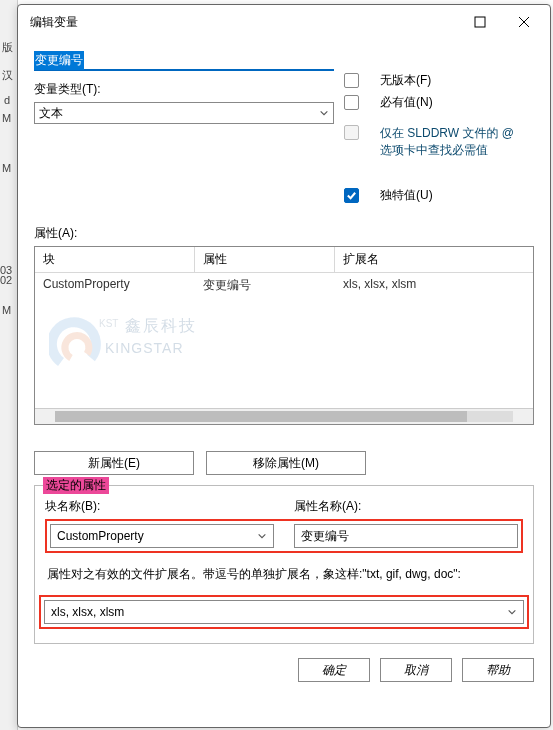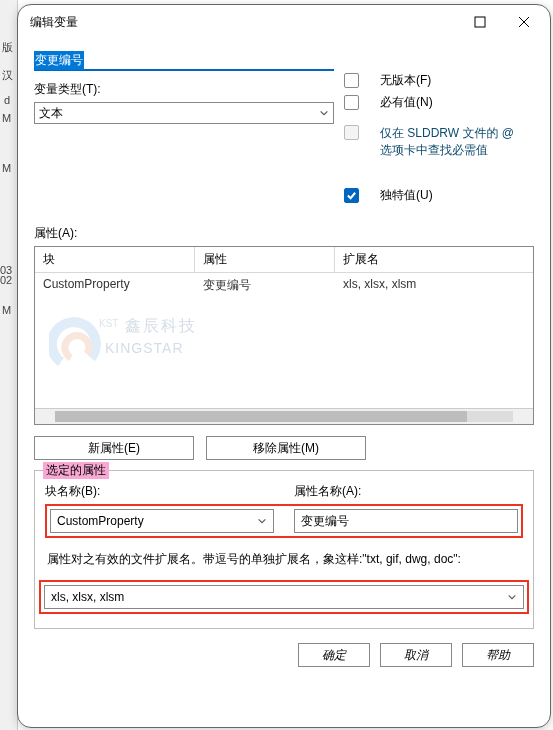--- a/index.html
+++ b/index.html
@@ -1,19 +1,19 @@
 <!DOCTYPE html>
 <html><head>
 <meta charset="utf-8">
 <style>
 * { box-sizing: border-box; margin: 0; padding: 0; font-family: "Microsoft YaHei", Tahoma, sans-serif; font-size: 12px; }
 body { background: #fff; width: 553px; height: 730px; position: relative; overflow: hidden; }
 .app-bg { position: absolute; left: 0; top: 0; width: 18px; height: 730px; background: #f0f0f0; border-right: 1px solid #ccc; }
 .app-bg .frag { position: absolute; color: #444; font-size: 11px; }
-.window { position: absolute; left: 17px; top: 4px; width: 534px; height: 724px; background: #fff; border: 1px solid #666; border-radius: 14px; box-shadow: 0 2px 10px rgba(0,0,0,0.2); }
+.window { position: absolute; left: 17px; top: 4px; width: 534px; height: 724px; background: #fff; border: 1px solid #666; border-radius: 4px; box-shadow: 0 2px 10px rgba(0,0,0,0.2); }
 .titlebar { height: 34px; display: flex; align-items: center; padding: 0 4px 0 12px; }
 .titlebar .title { flex: 1; font-size: 12px; color: #000; }
 .titlebar .btns { display: flex; }
 .titlebtn { width: 44px; height: 30px; display: flex; align-items: center; justify-content: center; }
 .titlebtn svg { width: 12px; height: 12px; stroke: #000; stroke-width: 1; fill: none; }
 .content { padding: 10px 16px 0 16px; }
 .row { display: flex; gap: 10px; }
 .col-left { flex: 1; }
 .col-right { width: 190px; padding-top: 18px; }
 .label { color: #000; margin: 4px 0; }
@@ -37,24 +37,24 @@
 .td { padding: 4px 8px; color: #333; }
 .td:nth-child(1){ width: 160px; }
 .td:nth-child(2){ width: 140px; }
 .td:nth-child(3){ flex: 1; }
 .watermark { position: relative; height: 110px; }
 .watermark .wm { position: absolute; left: 14px; top: 18px; opacity: 0.45; }
 .hscroll { height: 16px; background: #f0f0f0; border-top: 1px solid #ccc; display: flex; }
 .hscroll .track { flex: 1; margin: 2px 20px; background: #ddd; }
 .hscroll .thumb { width: 90%; height: 100%; background: #bdbdbd; }
 .btn { height: 24px; background: #fff; border: 1px solid #888; padding: 0 8px; display: flex; align-items: center; justify-content: center; min-width: 70px; }
-.btn-row { display: flex; gap: 12px; margin-top: 11px; }
+.btn-row { display: flex; gap: 12px; margin-top: 26px; }
 .btn.big { flex: 0 0 160px; }
 .group { border: 1px solid #bcbcbc; margin-top: 10px; padding: 8px 10px 14px 10px; position: relative; }
-.group .legend { position: absolute; top: -9px; left: 8px; background: #f9a8d4; padding: 0 3px; font-size: 12px; }
+.group .legend { position: absolute; top: -9px; left: 8px; background: #ec4899; padding: 0 3px; font-size: 12px; }
 .red-box { border: 2px solid #e32; padding: 3px; }
 .combo { height: 24px; border: 1px solid #888; display: flex; align-items: center; justify-content: space-between; padding: 0 6px; background: #fff; }
 .grid2 { display: flex; gap: 20px; }
 .half { flex: 1; }
 .hint { color: #000; margin: 12px 2px; line-height: 1.5; }
 .footer { display: flex; justify-content: flex-end; gap: 10px; padding: 14px 16px; font-style: italic; }
 .footer .btn { width: 72px; }
 </style>
 </head>
 <body>

